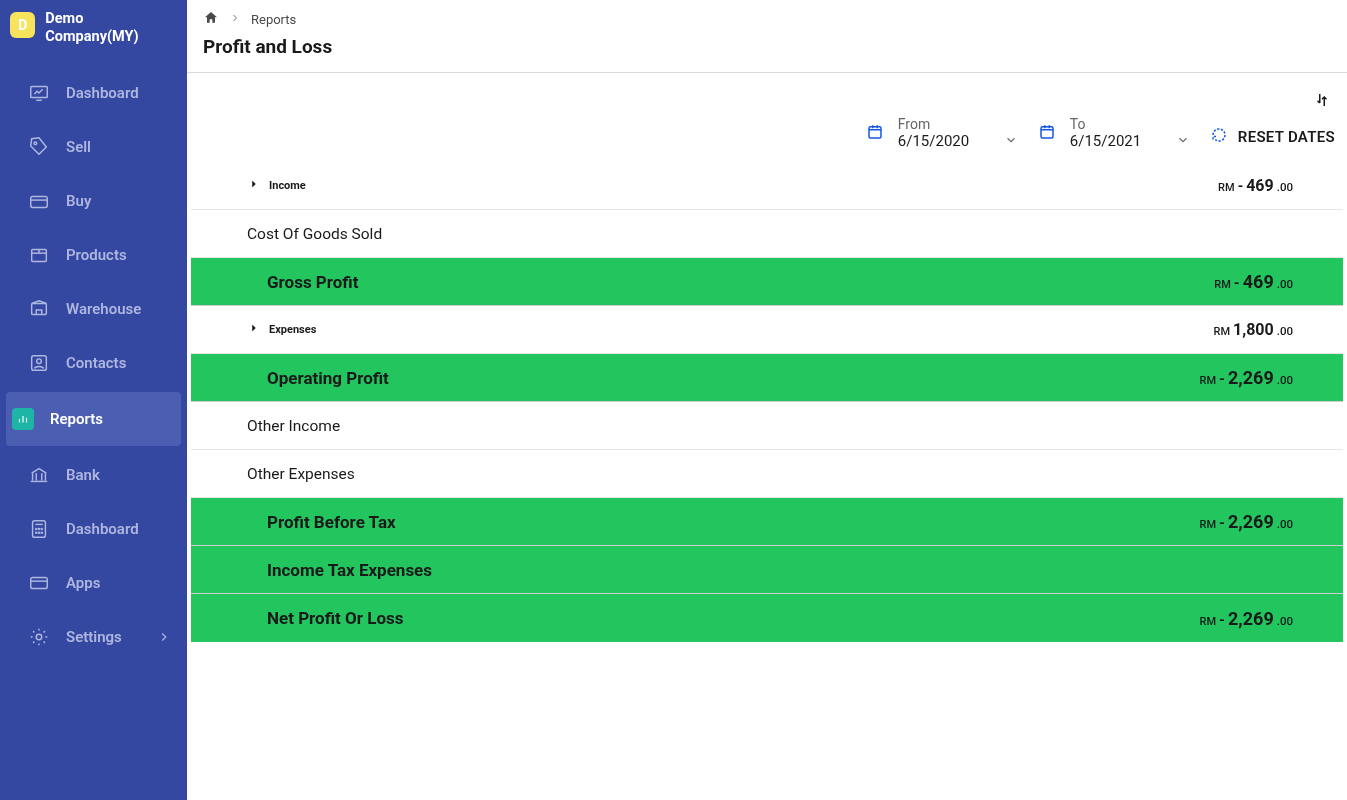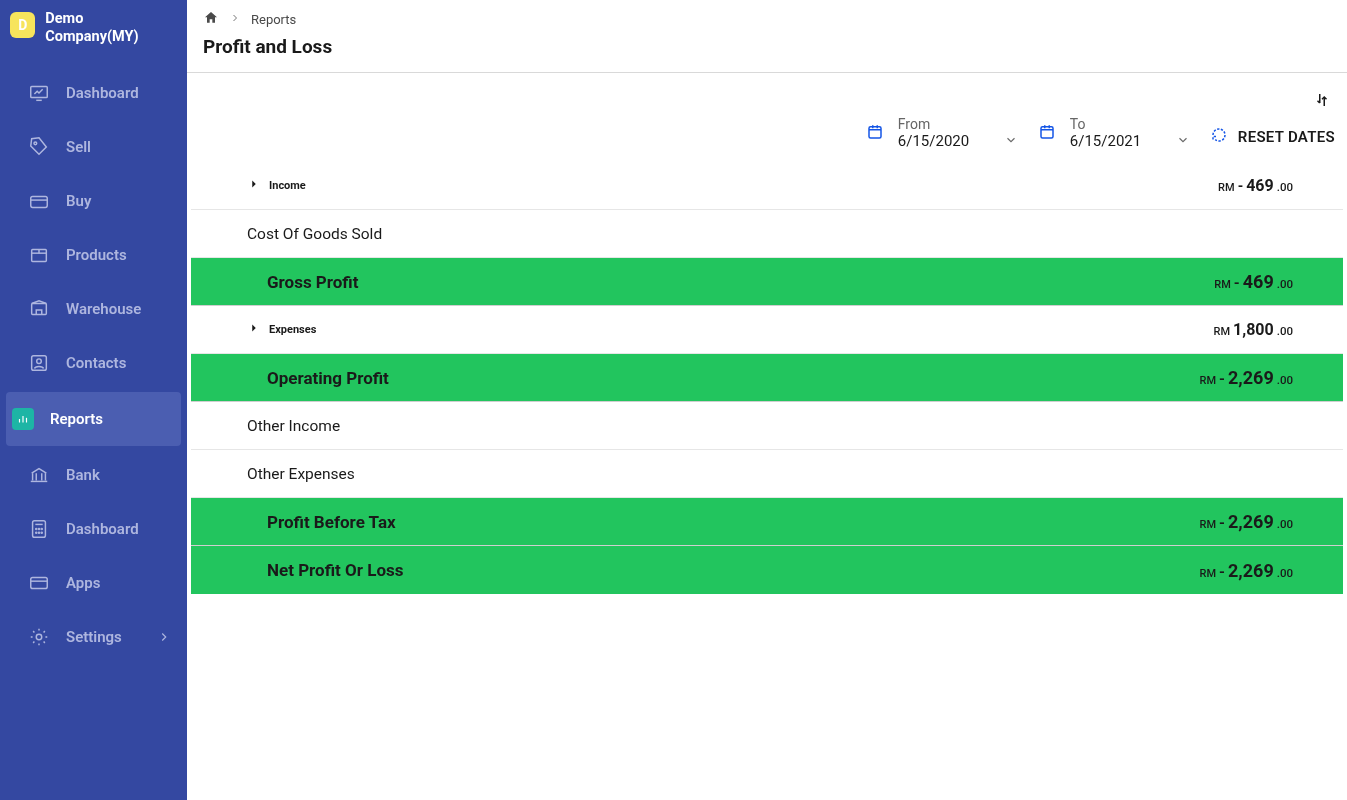--- a/index.html
+++ b/index.html
@@ -518,20 +518,26 @@
             <span class="label">Profit Before Tax</span>
           </div>
         <div class="amount">
           <span class="ccy">RM</span>
             <span class="neg">-</span>
             <span class="num">2,269</span>
             <span class="dec">.00</span>
         </div>
       </div>
 
+      <div class="row summary">
+        <div class="left">
+            <span class="label">Income Tax Expenses</span>
+          </div>
+        <div></div>
+      </div>
 
       <div class="row summary" style="border-bottom:none;">
         <div class="left">
             <span class="label">Net Profit Or Loss</span>
           </div>
         <div class="amount">
           <span class="ccy">RM</span>
             <span class="neg">-</span>
             <span class="num">2,269</span>
             <span class="dec">.00</span>

